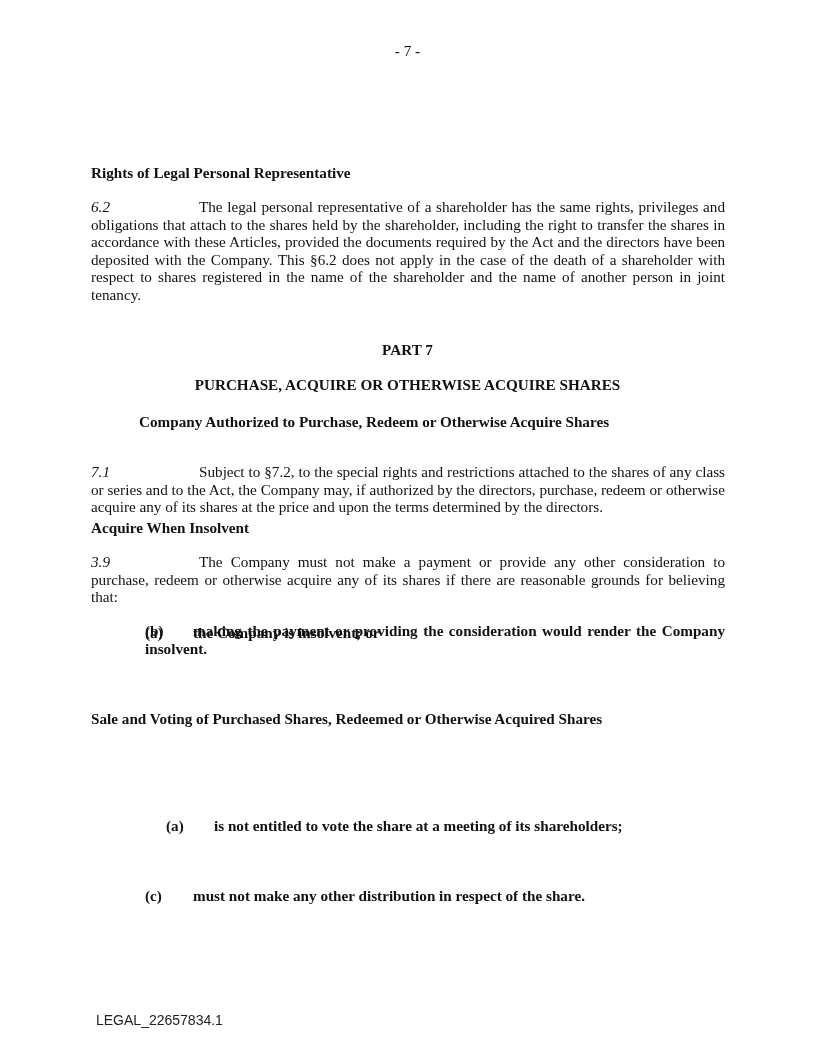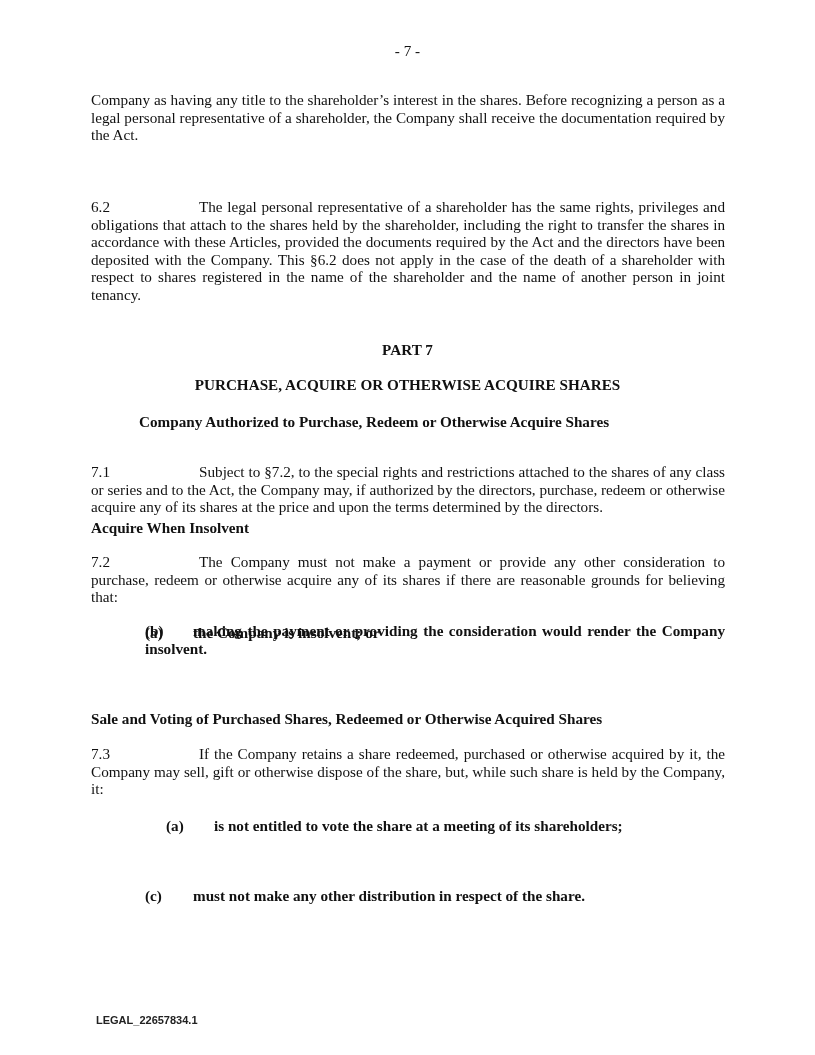--- a/index.html
+++ b/index.html
@@ -3,48 +3,47 @@
   <meta charset="utf-8">
   <style>
     html, body { margin: 0; padding: 0; background: #ffffff; }
     body { width: 815px; height: 1055px; position: relative; overflow: hidden; color: #111; }
     .page { position: absolute; left: 0; top: 0; width: 815px; height: 1055px; font-family: "Liberation Serif", serif; font-size: 15.2px; line-height: 17.5px; }
     .page-number { position: absolute; top: 42px; left: 0; width: 815px; text-align: center; }
     .block { position: absolute; left: 91px; width: 634px; }
     .justify { text-align: justify; text-align-last: left; }
     .heading { font-weight: bold; }
     .center { left: 0; width: 815px; text-align: center; font-weight: bold; }
-    .num { display: inline-block; width: 108px; }
+    .num { display: inline-block; width: 108px; font-style: italic; }
     .item { position: absolute; left: 145px; width: 580px; font-weight: bold; }
     .item .lbl { display: inline-block; width: 48px; }
-    .footer { position: absolute; left: 96px; top: 1012px; font-family: "Liberation Sans", sans-serif; font-size: 11px; color: #222; font-weight: bold; }
+    .footer { position: absolute; left: 96px; top: 1012px; font-family: "Liberation Sans", sans-serif; font-size: 14px; color: #222; }
   </style>
 </head>
 <body>
 
 <div class="page">
 
   <div class="page-number">- 7 -</div>
 
-  <div class="block justify" style="top:91px;">Company as having any title to the shareholder’s interest in the shares. Before recognizing a person as a legal personal representative of a shareholder, the Company shall receive the documentation required by the Act.</div>
 
+  <div class="block heading" style="top:164px;">Rights of Legal Personal Representative</div>
   <div class="block justify" style="top:198px;"><span class="num">6.2</span><span>The legal personal representative of a shareholder has the same rights, privileges and obligations that attach to the shares held by the shareholder, including the right to transfer the shares in accordance with these Articles, provided the documents required by the Act and the directors have been deposited with the Company.  This §6.2 does not apply in the case of the death of a shareholder with respect to shares registered in the name of the shareholder and the name of another person in joint tenancy.</span></div>
 
   <div class="block center" style="top:341px;">PART 7</div>
   <div class="block center" style="top:376px;">PURCHASE, ACQUIRE OR OTHERWISE ACQUIRE SHARES</div>
 
   <div class="block heading" style="top:413px;margin-left:48px;">Company Authorized to Purchase, Redeem or Otherwise Acquire Shares</div>
   <div class="block justify" style="top:447px;margin-top:16px;"><span class="num">7.1</span><span>Subject to §7.2, to the special rights and restrictions attached to the shares of any class or series and to the Act, the Company may, if authorized by the directors, purchase, redeem or otherwise acquire any of its shares at the price and upon the terms determined by the directors.</span></div>
 
   <div class="block heading" style="top:519px;">Acquire When Insolvent</div>
-  <div class="block justify" style="top:553px;"><span class="num">7.2</span><span>The Company must not make a payment or provide any other consideration to purchase, redeem or otherwise acquire any of its shares if there are reasonable grounds for believing that:</span></div>
+  <div class="block justify" style="top:553px;"><span class="num">3.9</span><span>The Company must not make a payment or provide any other consideration to purchase, redeem or otherwise acquire any of its shares if there are reasonable grounds for believing that:</span></div>
 
   <div class="item" style="top:624px;"><span class="lbl">(a)</span><span>the Company is insolvent; or</span></div>
   <div class="item justify" style="top:622px;"><span class="lbl">(b)</span><span>making the payment or providing the consideration would render the Company insolvent.</span></div>
 
   <div class="block heading" style="top:710px;">Sale and Voting of Purchased Shares, Redeemed or Otherwise Acquired Shares</div>
-  <div class="block justify" style="top:745px;"><span class="num">7.3</span><span>If the Company retains a share redeemed, purchased or otherwise acquired by it, the Company may sell, gift or otherwise dispose of the share, but, while such share is held by the Company, it:</span></div>
 
   <div class="item" style="top:817px;margin-left:21px;"><span class="lbl">(a)</span><span>is not entitled to vote the share at a meeting of its shareholders;</span></div>
   <div class="item" style="top:887px;"><span class="lbl">(c)</span><span>must not make any other distribution in respect of the share.</span></div>
 
   <div class="footer">LEGAL_22657834.1</div>
 </div>
 
 </body></html>

